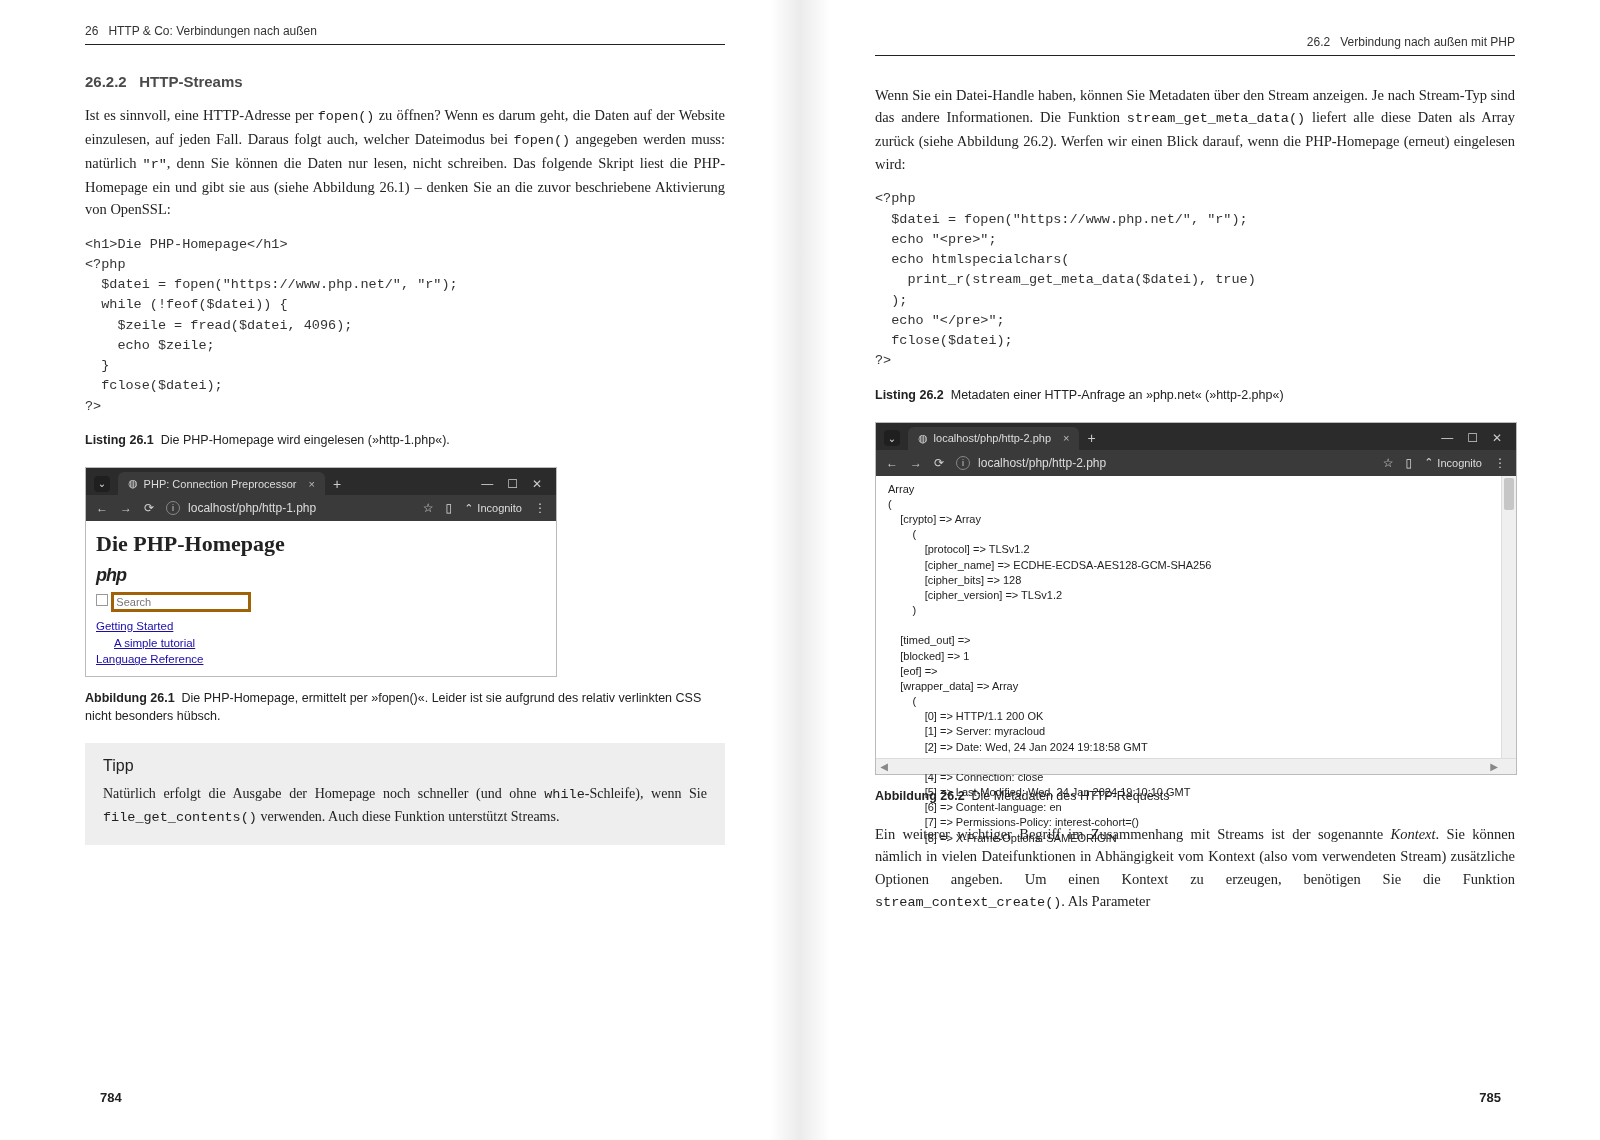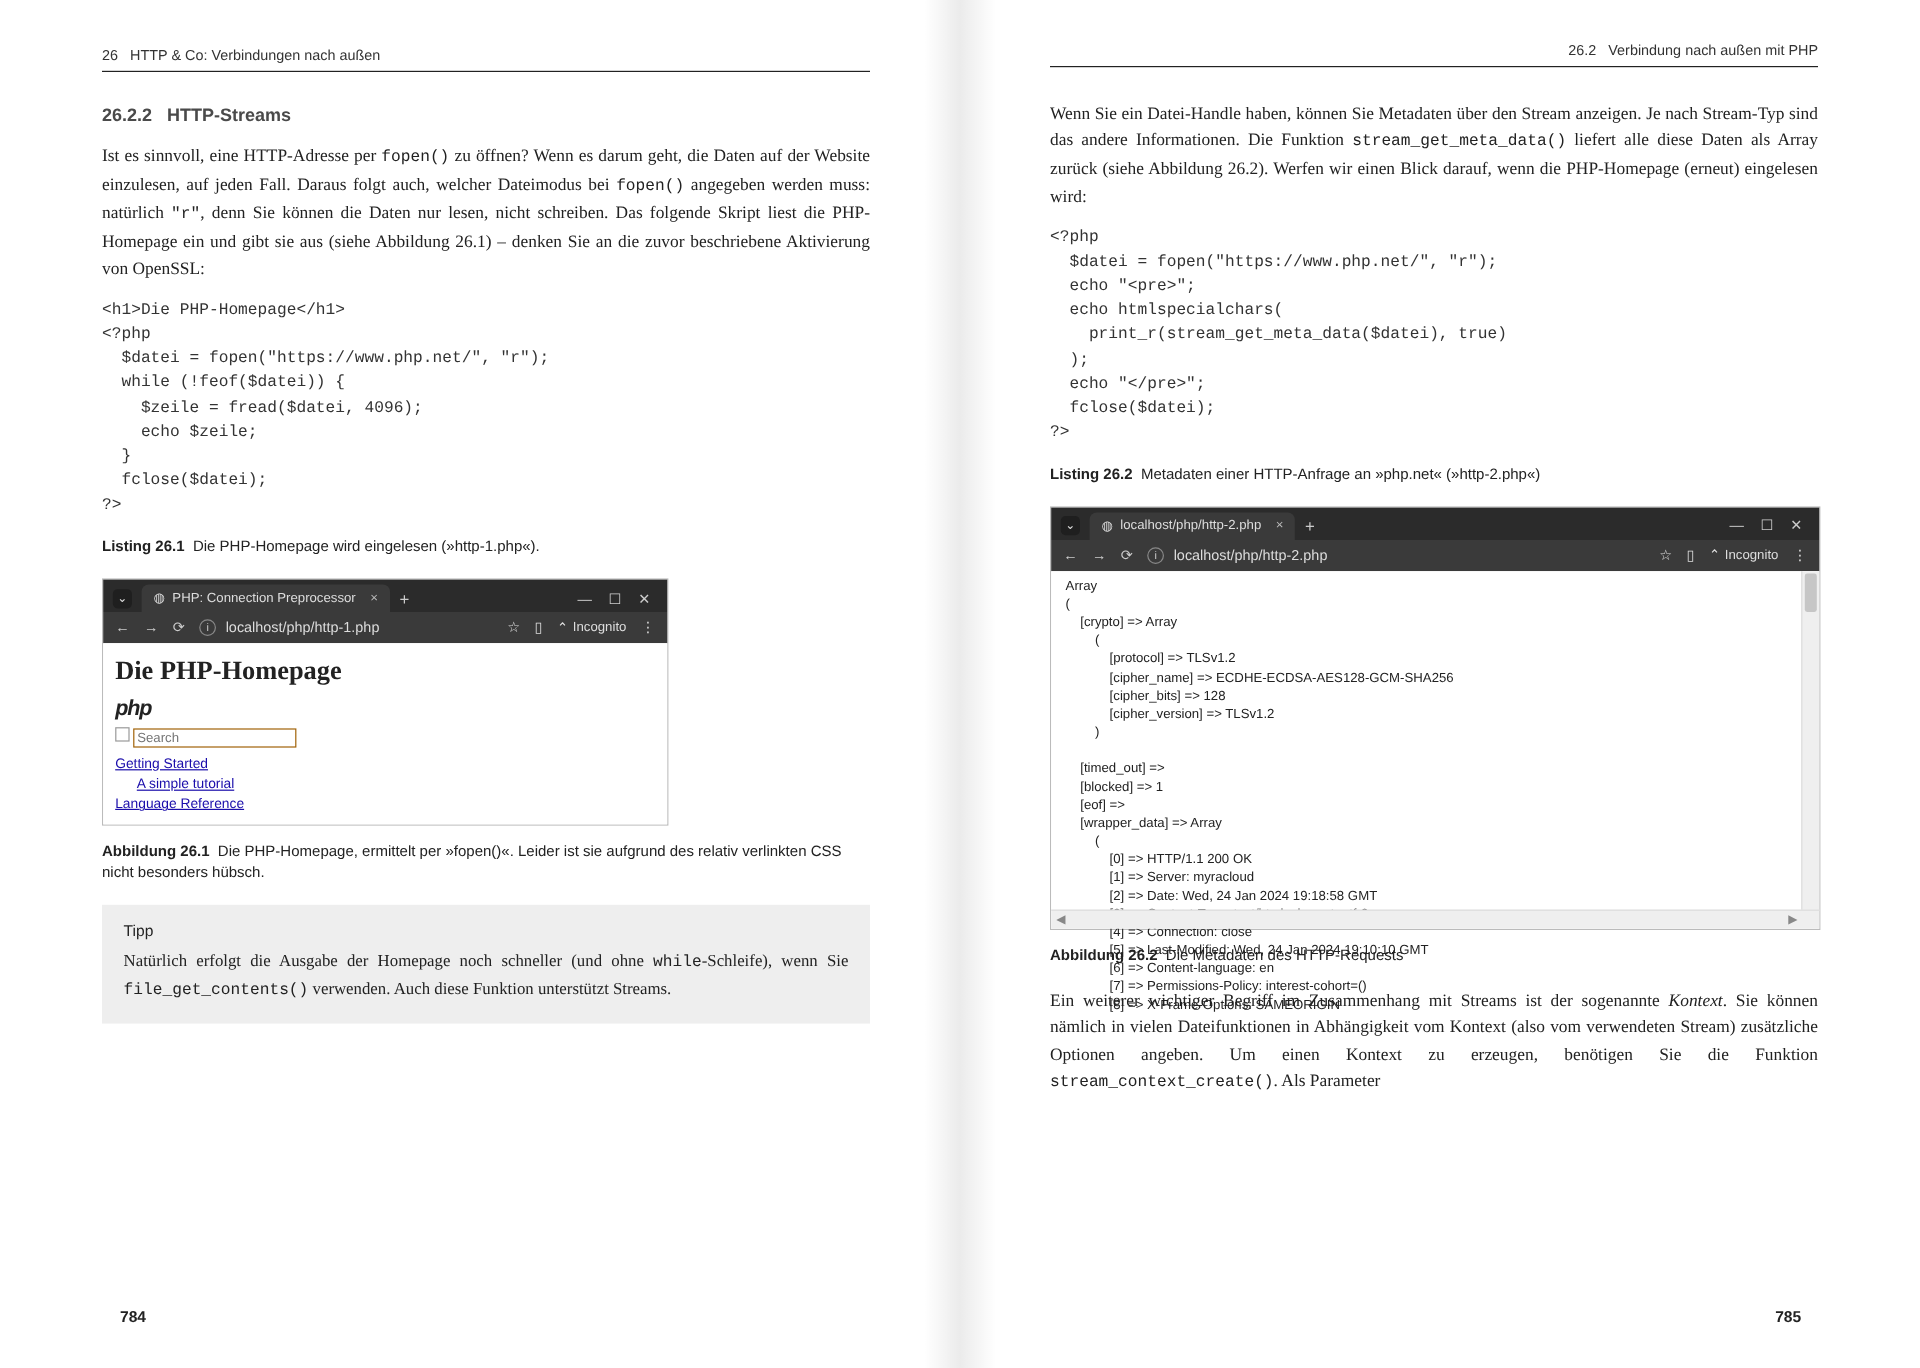--- a/index.html
+++ b/index.html
@@ -13,21 +13,21 @@
     display: flex;
     width: 1600px;
     height: 1140px;
   }
   .page {
     width: 800px;
     height: 1140px;
     box-sizing: border-box;
     position: relative;
   }
-  .page.left { padding: 39px 75px 40px 85px; }
+  .page.left { padding: 24px 75px 40px 85px; }
   .page.right { padding: 35px 85px 52px 75px; }
   .gutter {
     position: absolute;
     top: 0;
     bottom: 0;
     width: 30px;
     pointer-events: none;
   }
   .page.left .gutter {
     right: 0;
@@ -80,21 +80,21 @@
     line-height: 1.45;
   }
   .listing-caption b, .fig-caption b { font-weight: bold; }
   .tipbox {
     background: #eeeeee;
     padding: 14px 18px 16px 18px;
     margin-top: 10px;
   }
   .tipbox .tiplabel {
     font-family: Arial, sans-serif;
-    font-size: 13px;
+    font-size: 16px;
     margin: 0 0 8px 0;
   }
   .tipbox p {
     font-size: 14px;
     line-height: 1.55;
     margin: 0;
     text-align: justify;
   }
   .pagenum {
     position: absolute;
@@ -178,21 +178,21 @@
     font-weight: bold;
     font-style: italic;
     letter-spacing: -1px;
     margin: 0 0 2px 0;
   }
   .b1 .content .cb { width:10px; height:10px; border:1px solid #999; display:inline-block; }
   .b1 .content ul { margin: 6px 0 6px 24px; padding: 0; }
   .b1 .content ul li { font-size: 11.5px; line-height: 1.4; }
   .b1 .content ul li a { color: #1a0dab; text-decoration: underline; }
   .b1 .content .arrow { font-weight: bold; }
-  .b1 .content input.search { width: 130px; font-size: 11px; padding: 1px 2px; border: 1px solid #a16207; color: #888; margin: 4px 0 6px 0; }
+  .b1 .content input.search { width: 130px; font-size: 11px; padding: 1px 2px; border: 3px solid #a16207; color: #888; margin: 4px 0 6px 0; }
   .b1 .content .linklist { font-size: 11.5px; line-height: 1.45; }
   .b1 .content .linklist a { color: #1a0dab; text-decoration: underline; }
   .b1 .content .linklist .indent { padding-left: 18px; display: block; }
 
   
   .b2 .content {
     padding: 6px 4px 2px 12px;
     position: relative;
   }
   .b2 .content pre {

